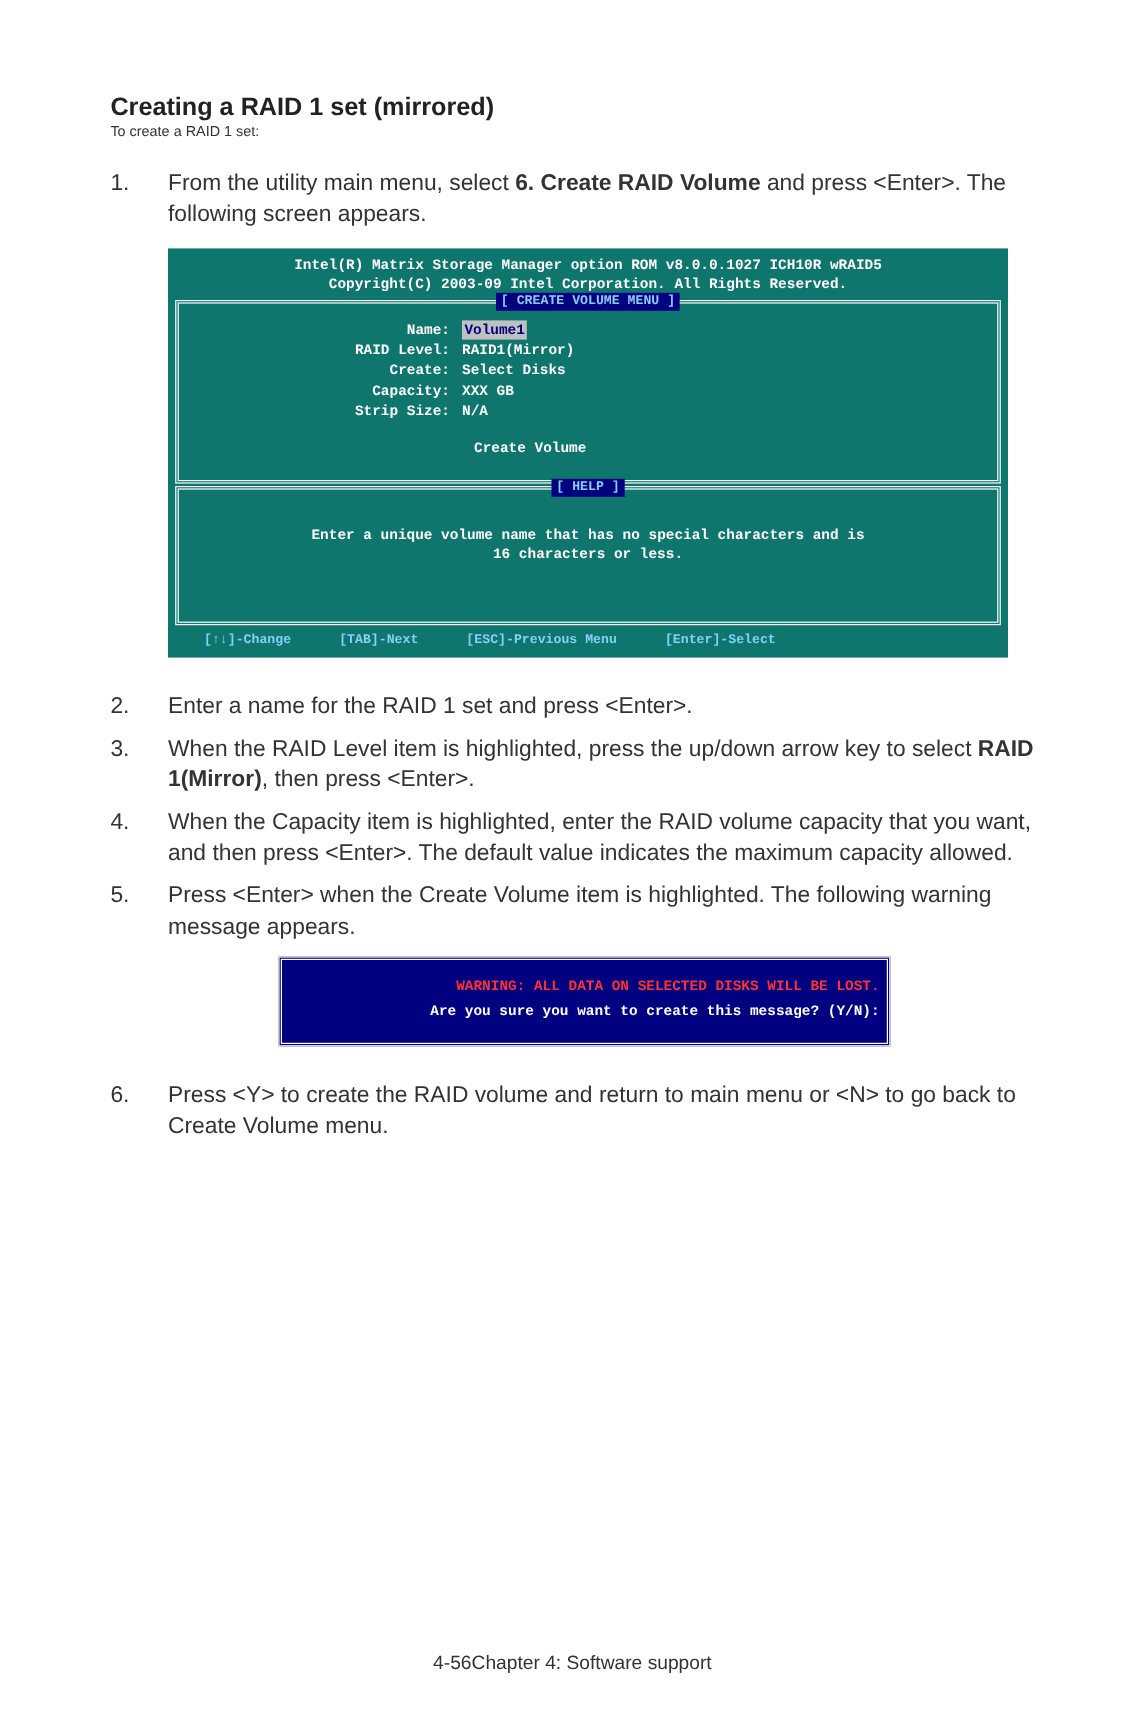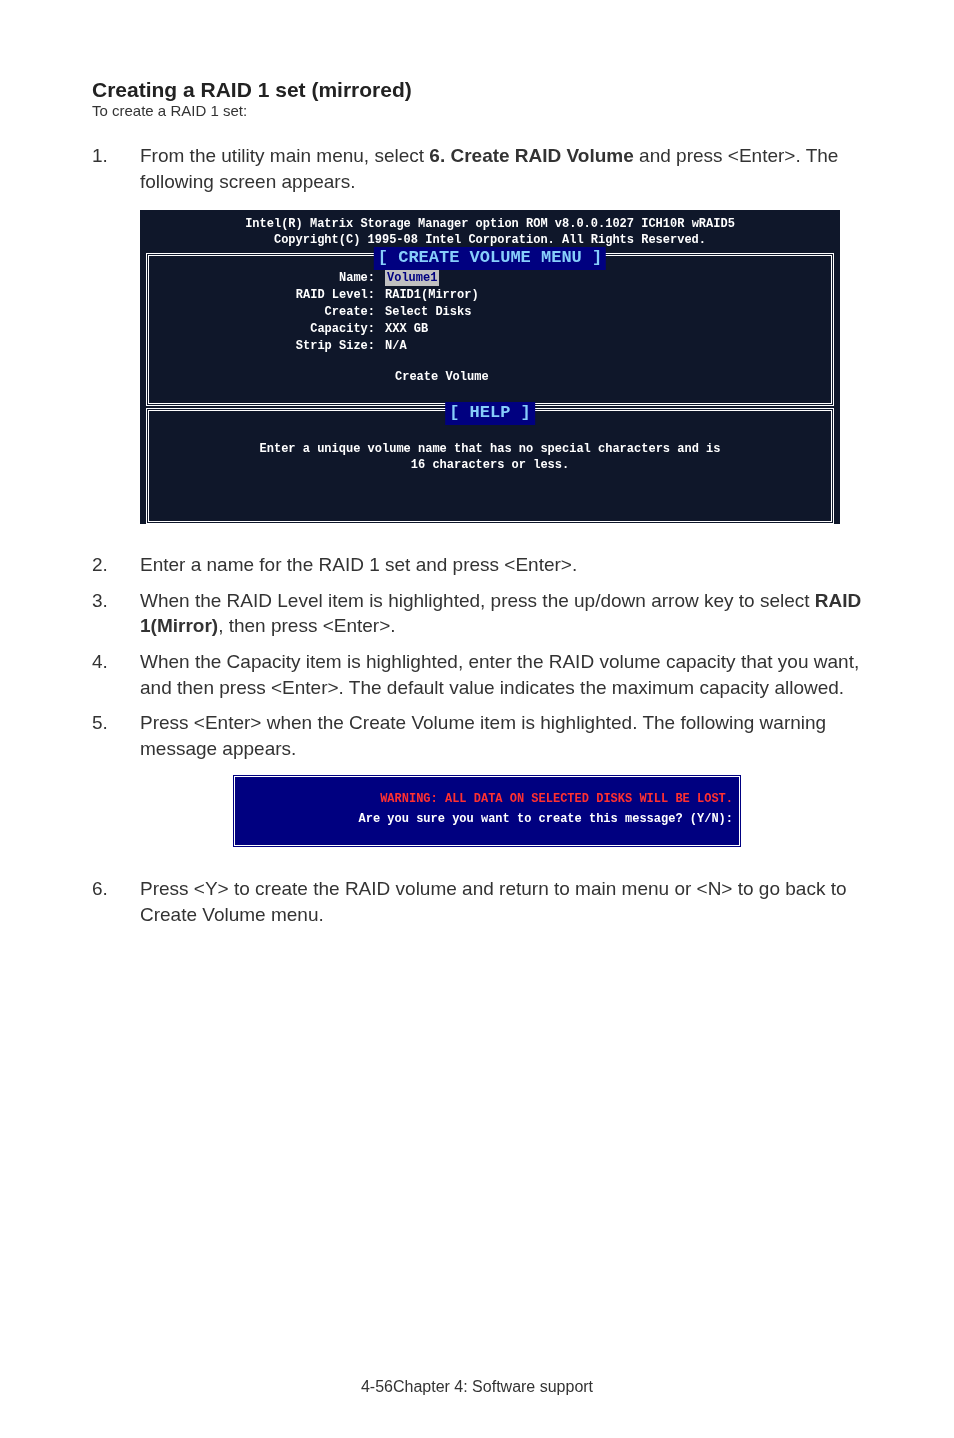--- a/index.html
+++ b/index.html
@@ -11,21 +11,21 @@
     color: #333;
     padding: 78px 92px 0 92px;
     position: relative;
   }
   .heading {
     font-size: 21px;
     font-weight: bold;
     color: #222;
   }
   .subtext {
-    font-size: 15px;
+    font-size: 12px;
     color: #333;
     margin-bottom: 24px;
   }
   ol.main { list-style: none; }
   ol.main > li {
     display: flex;
     font-size: 19px;
     color: #333;
     line-height: 1.35;
     margin-bottom: 10px;
@@ -36,21 +36,21 @@
   }
   ol.main > li .body { flex: 1; }
   .bold { font-weight: bold; }
 
   
   .bios-wrap {
     margin: 16px 0 28px 48px;
     width: 700px;
   }
   .bios {
-    background: #0f172a;
+    background: #0f766e;
     color: #fff;
     font-family: "Courier New", monospace;
     font-size: 12px;
     line-height: 1.35;
   }
   .bios .titlebar {
     text-align: center;
     padding: 6px 4px 2px 4px;
     font-weight: bold;
   }
@@ -61,21 +61,21 @@
   }
   .dbox .boxlabel {
     position: absolute;
     top: -9px;
     left: 50%;
     transform: translateX(-50%);
     background: #000080;
     padding: 0 4px;
     color: #87cefa;
     font-weight: bold;
-    font-size: 17px;
+    font-size: 11px;
     white-space: nowrap;
   }
   .dbox.help .boxlabel { color: #87cefa; }
   .formarea {
     padding: 14px 10px 18px 10px;
   }
   .frow {
     display: flex;
     margin-bottom: 1px;
   }
@@ -153,21 +153,21 @@
     <div class="body">
       <span>From the utility main menu, select </span><span class="bold">6. Create RAID Volume</span><span> and press &lt;Enter&gt;. The following screen appears.</span>
     </div>
   </li>
 </ol>
 
 <div class="bios-wrap">
   <div class="bios">
     <div class="titlebar">
       <div>Intel(R) Matrix Storage Manager option ROM v8.0.0.1027 ICH10R wRAID5</div>
-      <div>Copyright(C) 1995-08 Intel Corporation. All Rights Reserved.</div>
+      <div>Copyright(C) 2003-09 Intel Corporation. All Rights Reserved.</div>
     </div>
     <div class="dbox">
       <div class="boxlabel">[ CREATE VOLUME MENU ]</div>
       <div class="formarea">
         <div class="frow">
           <div class="flabel">Name:</div>
           <div class="fval selected">Volume1</div>
         </div>
         <div class="frow">
           <div class="flabel">RAID Level:</div>
@@ -188,20 +188,26 @@
         <div class="createvol">Create Volume</div>
       </div>
     </div>
     <div class="dbox help">
       <div class="boxlabel">[ HELP ]</div>
       <div class="helparea">
         <div>Enter a unique volume name that has no special characters and is</div>
         <div>16 characters or less.</div>
       </div>
     </div>
+    <div class="footerbar">
+      <span>[↑↓]-Change</span>
+      <span>[TAB]-Next</span>
+      <span>[ESC]-Previous Menu</span>
+      <span>[Enter]-Select</span>
+    </div>
   </div>
 </div>
 
 <ol class="main">
   <li>
     <div class="num">2.</div>
     <div class="body">Enter a name for the RAID 1 set and press &lt;Enter&gt;.</div>
   </li>
   <li>
     <div class="num">3.</div>

